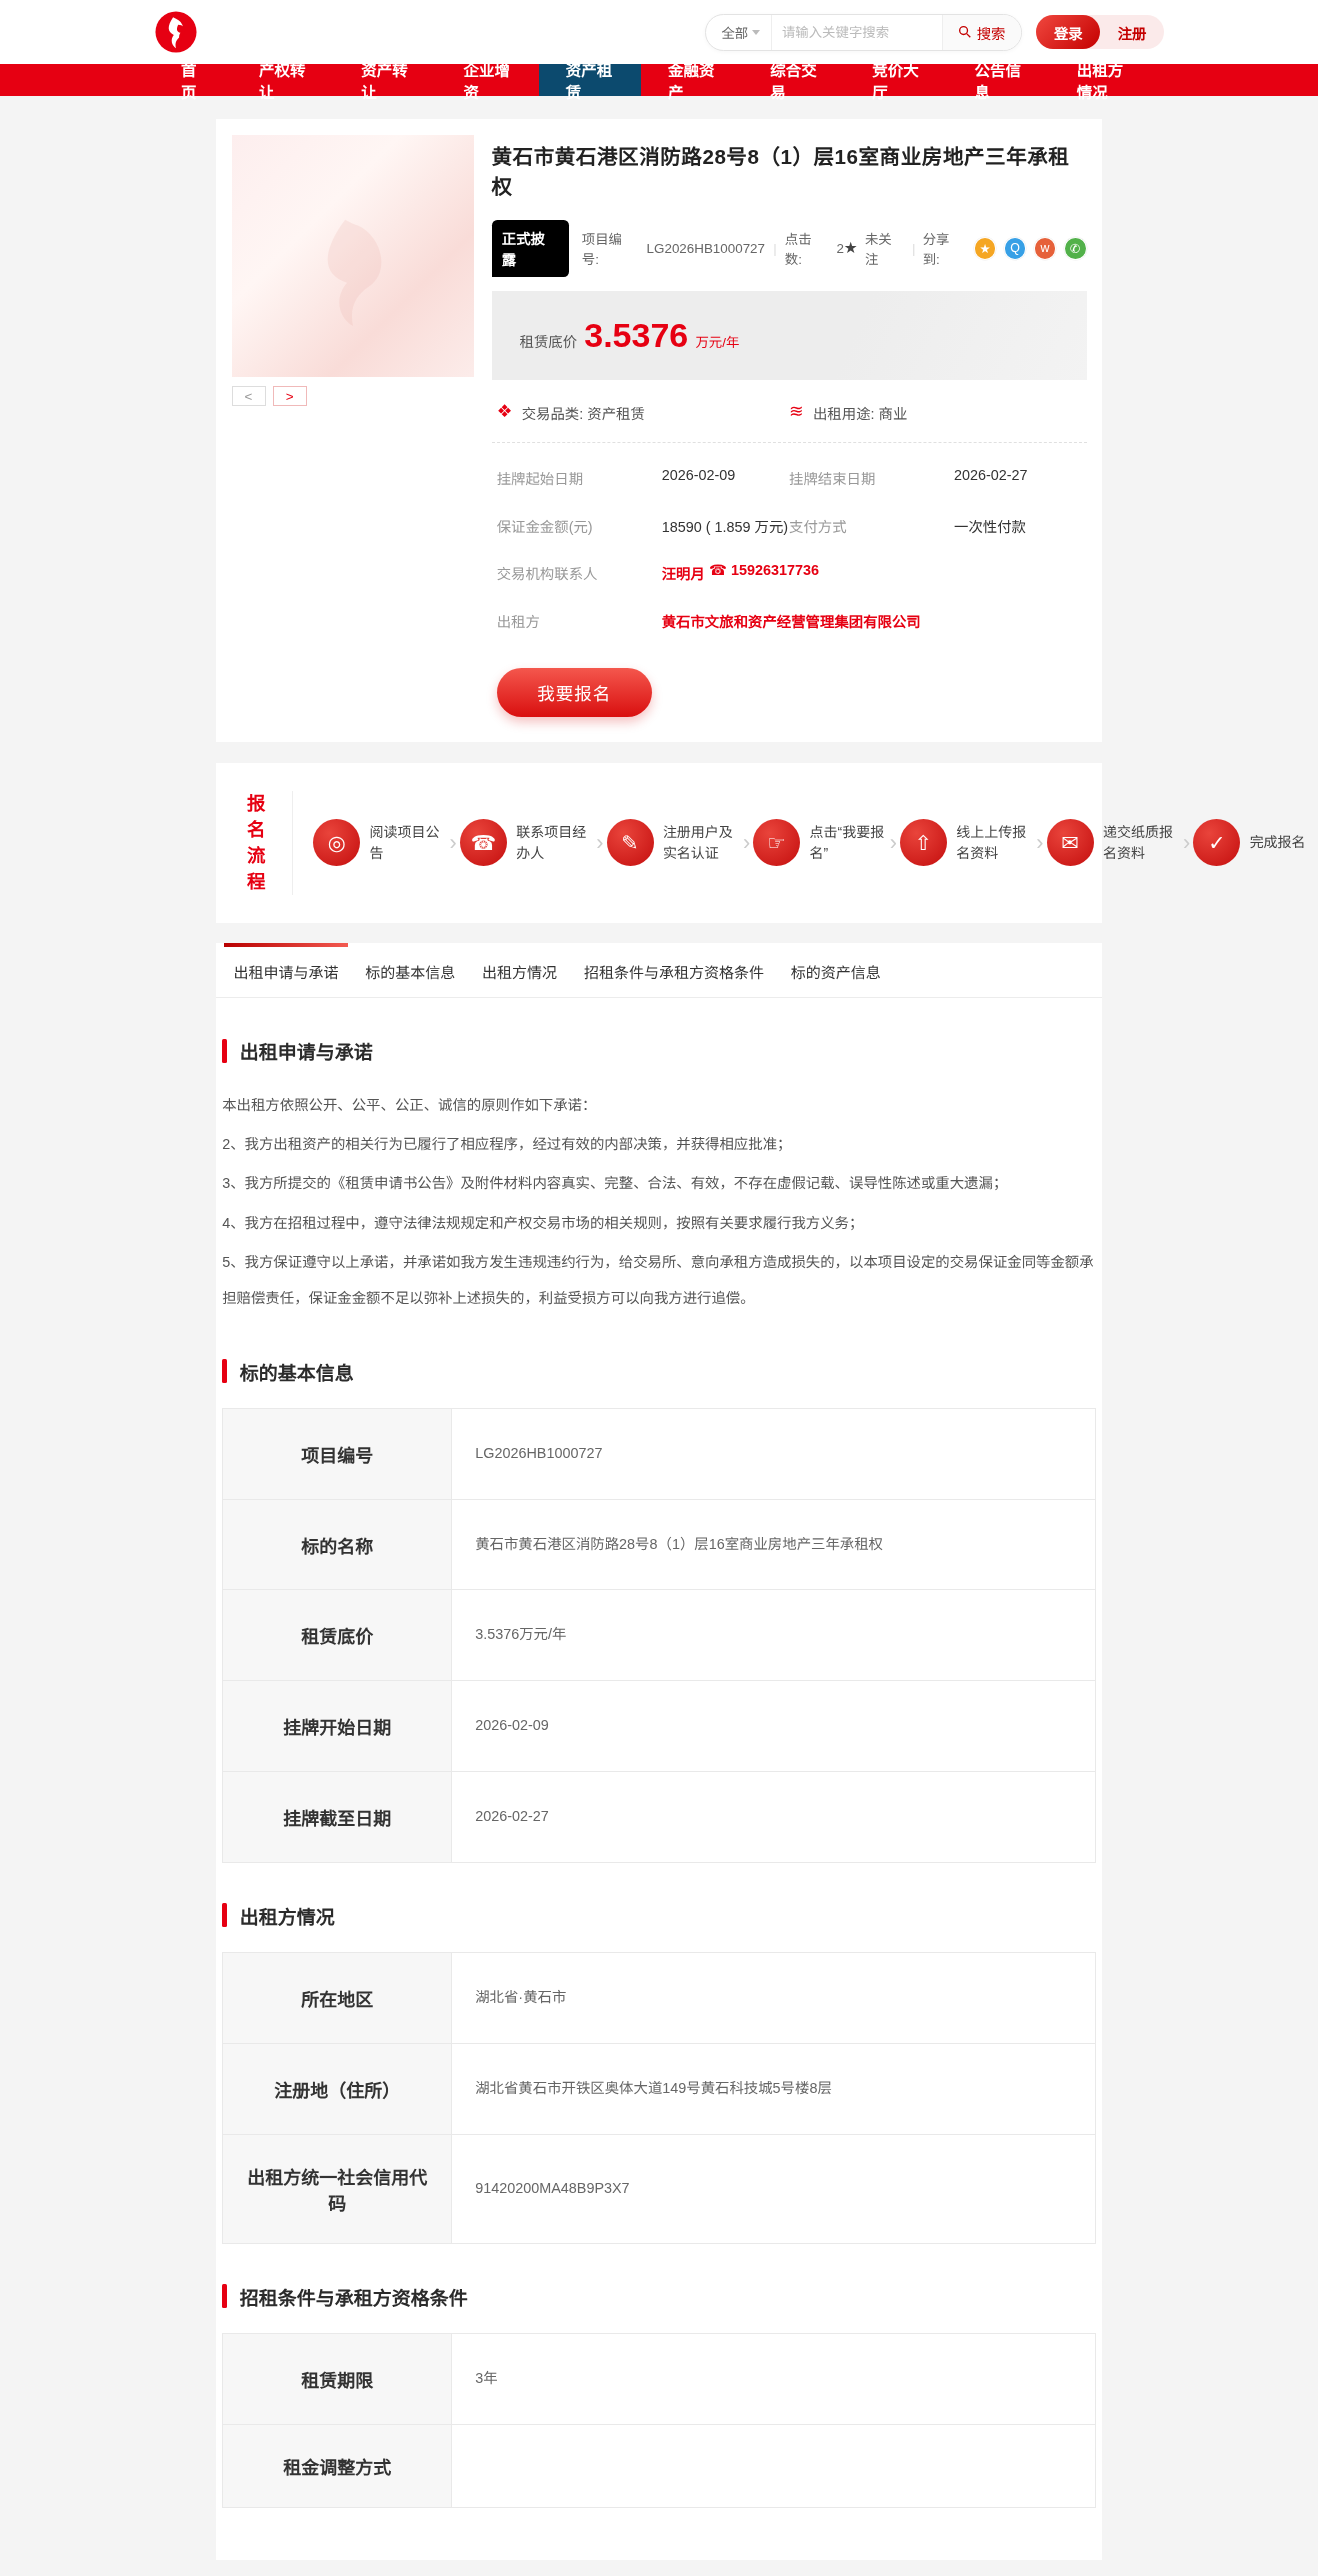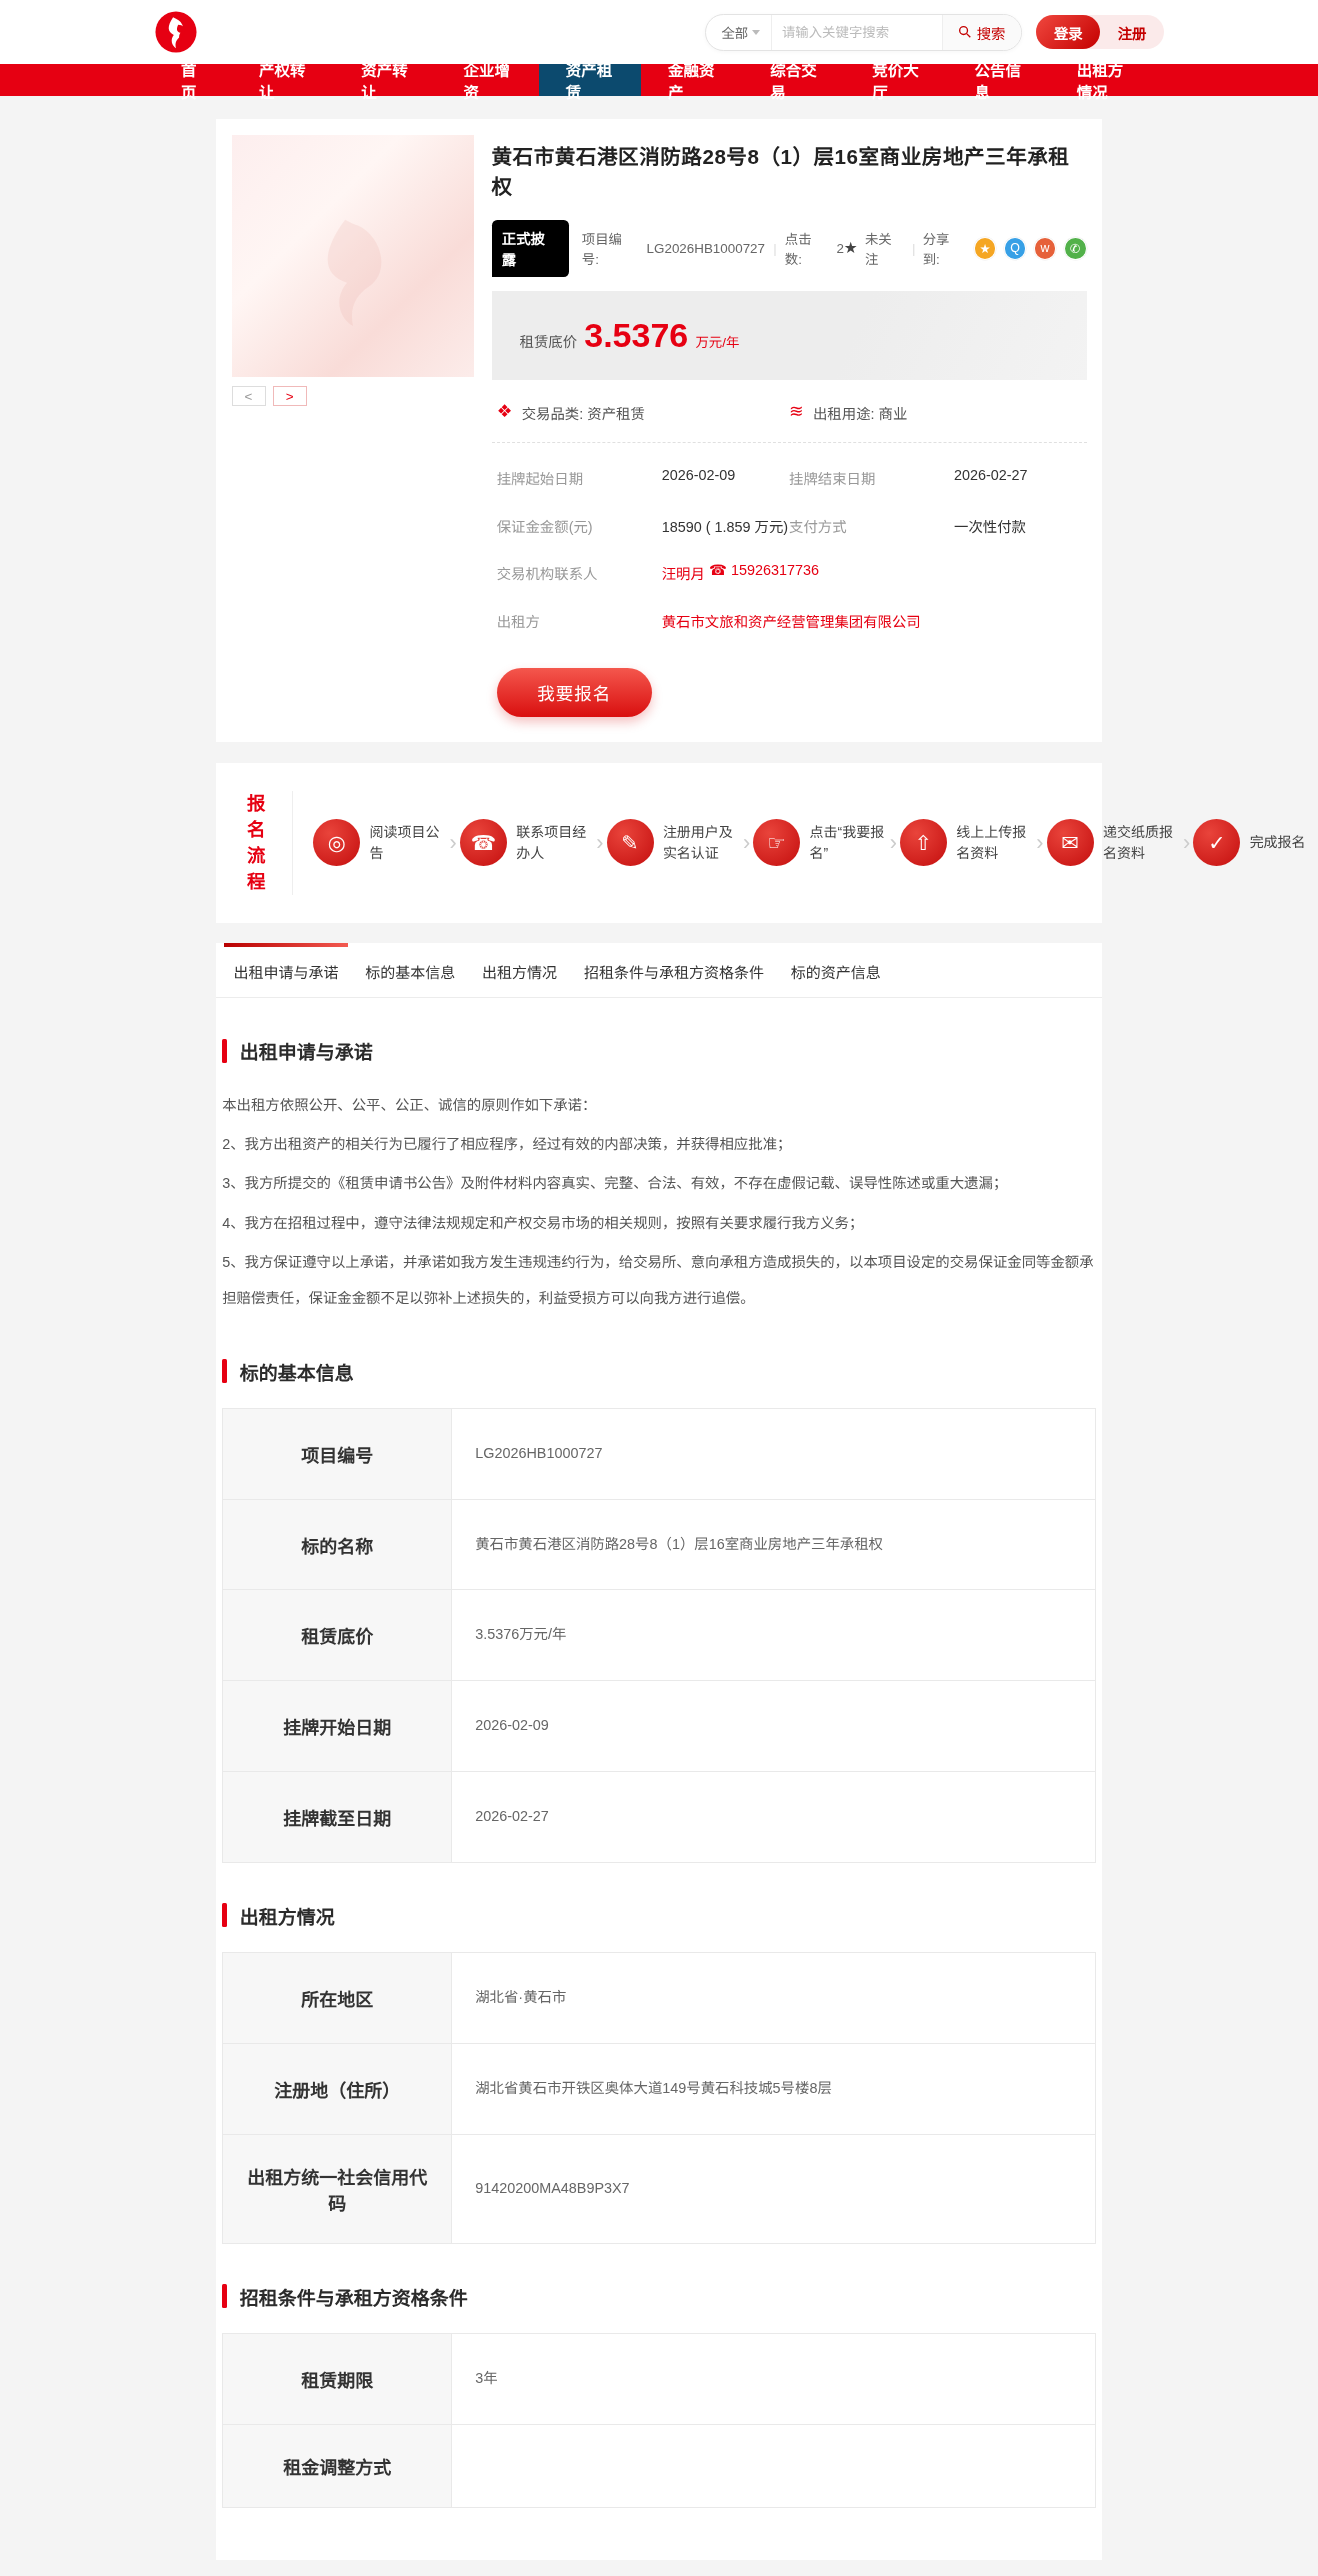--- a/index.html
+++ b/index.html
@@ -62,21 +62,21 @@
   .price-unit { font-size: 13.4px; color: #e60012; }
   .cat-row { display: flex; padding: 21.6px 5.2px 19.6px; border-bottom: 0.5px dashed #e0e0e0; }
   .cat-item { width: 50%; display: flex; align-items: center; gap: 9.3px; font-size: 14.4px; color: #555; }
   .cat-ico { color: #e60012; font-size: 17.5px; line-height: 1; }
   .fields { margin-top: 10.3px; }
   .f-row { display: flex; padding: 13.4px 5.2px; font-size: 14.4px; }
   .f-cell { width: 50%; display: flex; }
   .f-cell.full { width: 100%; }
   .f-label { width: 165px; color: #999; flex: 0 0 165px; }
   .f-value { color: #333; }
-  .f-value.red { color: #e60012; font-weight: normal; }
+  .f-value.red { color: #e60012; font-weight: bold; }
   .phone-ico { color: #e60012; margin: 0 4.1px; }
   .apply-btn { margin: 23px 0 10.3px 5.2px; width: 155px; height: 49px; border: 0; border-radius: 25px; background: linear-gradient(180deg,#f4574d,#d90f0f); color: #fff; font-size: 17.5px; letter-spacing: 1px; cursor: pointer; box-shadow: 0 5.2px 10.3px rgba(217,15,15,.25); font-family: inherit; }
 
   
   .process-card { margin-top: 20.6px; padding: 28px 31px; display: flex; align-items: center; }
   .proc-title { color: #e60012; font-size: 18.5px; font-weight: bold; line-height: 1.4; letter-spacing: 3.1px; padding-right: 23px; border-right: 1px solid #eee; white-space: pre-line; text-align: center; }
   .proc-steps { display: flex; align-items: center; flex: 1; justify-content: space-between; margin-left: 20.6px; }
   .proc-step { display: flex; align-items: center; }
   .proc-circle { width: 47px; height: 47px; border-radius: 50%; background: radial-gradient(circle at 35% 30%, #e9443b, #c40e0e); color: #fff; font-size: 20.6px; display: flex; align-items: center; justify-content: center; flex: 0 0 47px; }
   .proc-label { font-size: 14px; color: #444; margin-left: 9.3px; width: 77px; line-height: 1.5; }

